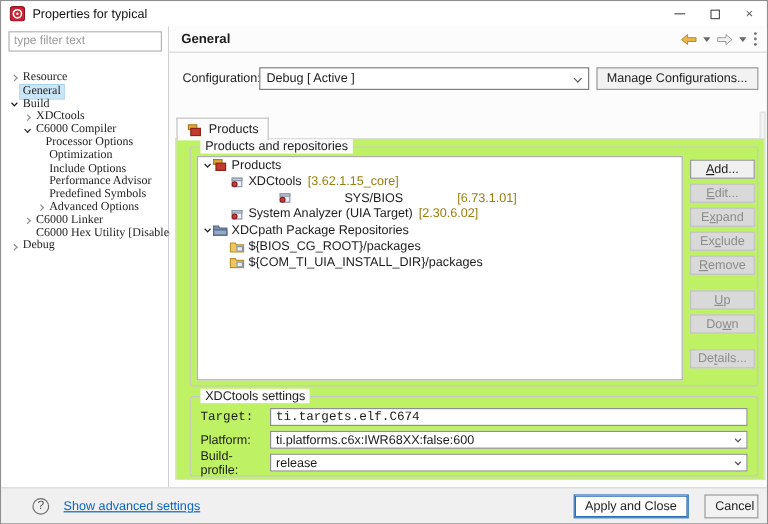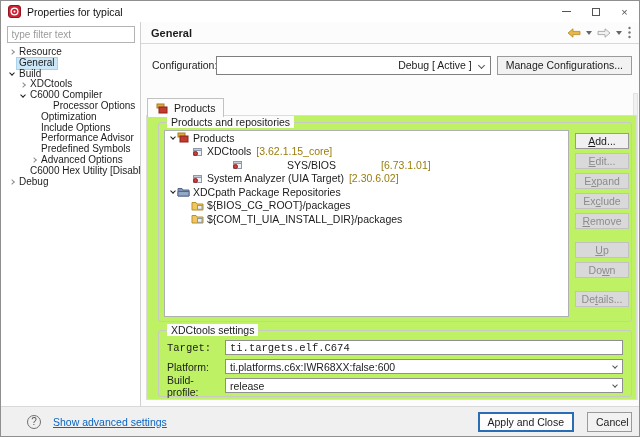--- a/index.html
+++ b/index.html
@@ -14,42 +14,42 @@
   .win-controls { margin-left:auto; display:flex; height:100%; }
   .win-btn { width:29px; display:flex; align-items:center; justify-content:center; color:#555; font-size:11px; cursor:default; }
   .glyph-min { display:inline-block; width:9px; border-top:1px solid #555; }
   .glyph-max { display:inline-block; width:8px; height:8px; border:1px solid #555; }
 
   
   .main { position:absolute; top:21px; left:0; right:0; bottom:30px; display:flex; }
   .sidebar { width:140px; background:#ffffff; border-right:1px solid #d0d0d0; padding-top:4px; }
   .filter-input { display:block; width:128px; margin:0 auto; height:17px; border:1px solid #b3b3b3; font-family:inherit; font-size:10px; padding:0 4px; color:#444; }
   .filter-input::placeholder { color:#9a9a9a; }
-  .side-tree { margin-top:4px; }
+  .side-tree { margin-top:17px;font-family:Liberation Serif, serif; }
   .side-item { display:flex; align-items:center; height:10.8px; line-height:10.8px; font-size:10px; white-space:nowrap; cursor:default; }
   .side-item.selected .side-label { background:#cbe6f7; outline:1px solid #a8d3ee; }
   .twisty { width:11px; display:inline-flex; justify-content:center; flex:none; }
   .chev { display:inline-block; width:4px; height:4px; border-right:1.2px solid #1c1c1c; border-bottom:1.2px solid #1c1c1c; }
   .chev.expanded { transform:rotate(45deg); margin-top:-2px; }
   .chev.collapsed { border-color:#8f8f8f; transform:rotate(-45deg); }
   .side-label { padding:0 2px; }
 
   
   .right { position:relative; flex:1; background:#fcfcfc; }
   .hdr { position:absolute; top:0; left:0; right:0; height:22px; display:flex; align-items:center; padding:0 6px 0 10px; border-bottom:1px solid #d8d8d8; background:#fcfcfc; }
   .hdr-title { font-weight:bold; font-size:11px; }
   .hdr-icons { margin-left:auto; display:flex; align-items:center; gap:3px; }
   .hdr-ic { display:inline-flex; align-items:center; padding:1px; }
   .caret-down { display:inline-block; width:0; height:0; border-left:3px solid transparent; border-right:3px solid transparent; border-top:4px solid #666; }
 
   .cfg-row { position:absolute; top:32px; left:0; right:0; height:22px; display:flex; align-items:center; padding:0 7px 0 11px; }
   .cfg-label { width:64px; flex:none; }
   .combo { position:relative; height:19px; background:#fff; border:1px solid #7f7f7f; display:flex; align-items:center; padding:0 18px 0 5px; white-space:nowrap; overflow:hidden; }
   .combo .cchev { position:absolute; right:6px; top:6px; width:5px; height:5px; border-right:1px solid #555; border-bottom:1px solid #555; transform:rotate(45deg); }
-  .cfg-combo { flex:1; margin-right:6px;justify-content:flex-end; }
+  .cfg-combo { flex:1; margin-right:6px; }
   .btn { font-family:inherit; font-size:10.5px; background:#f2f2f2; border:1px solid #9a9a9a; color:#1c1c1c; height:19px; padding:0 8px; cursor:default; }
   .manage-btn { flex:none; }
 
   
   .tabs { position:absolute; top:76px; left:6px; height:18px; display:flex; z-index:2; }
   .tab { display:flex; align-items:center; gap:4px; padding:0 8px; border:1px solid #c2c2c2; border-bottom:none; background:#ececec; height:18px; margin-right:2px; cursor:default; }
   .tab.active { background:#fcfcfc; height:19px; position:relative; top:0; z-index:3; }
   .tab-panel { position:absolute; top:93px; left:5px; width:491px; height:285px; border:1px solid #dcdcdc; background:#bef264; z-index:1; }
 
   
@@ -140,21 +140,21 @@
               <span class="chev collapsed"></span>
             </span>
             <span class="side-label">XDCtools</span>
           </div>
           <div class="side-item" style="padding-left: 16px;">
             <span class="twisty">
               <span class="chev expanded"></span>
             </span>
             <span class="side-label">C6000 Compiler</span>
           </div>
-          <div class="side-item" style="padding-left: 39px;">
+          <div class="side-item" style="padding-left: 24px;">
             <span class="twisty"></span>
             <span class="side-label">Processor Options</span>
           </div>
           <div class="side-item" style="padding-left: 27px;">
             <span class="twisty"></span>
             <span class="side-label">Optimization</span>
           </div>
           <div class="side-item" style="padding-left: 27px;">
             <span class="twisty"></span>
             <span class="side-label">Include Options</span>
@@ -165,20 +165,26 @@
           </div>
           <div class="side-item" style="padding-left: 27px;">
             <span class="twisty"></span>
             <span class="side-label">Predefined Symbols</span>
           </div>
           <div class="side-item" style="padding-left: 27px;">
             <span class="twisty">
               <span class="chev collapsed"></span>
             </span>
             <span class="side-label">Advanced Options</span>
+          </div>
+          <div class="side-item" style="padding-left: 16px;">
+            <span class="twisty">
+              <span class="chev collapsed"></span>
+            </span>
+            <span class="side-label">C6000 Linker</span>
           </div>
           <div class="side-item" style="padding-left: 16px;">
             <span class="twisty"></span>
             <span class="side-label">C6000 Hex Utility  [Disabled]</span>
           </div>
           <div class="side-item" style="padding-left: 5px;">
             <span class="twisty">
               <span class="chev collapsed"></span>
             </span>
             <span class="side-label">Debug</span>

